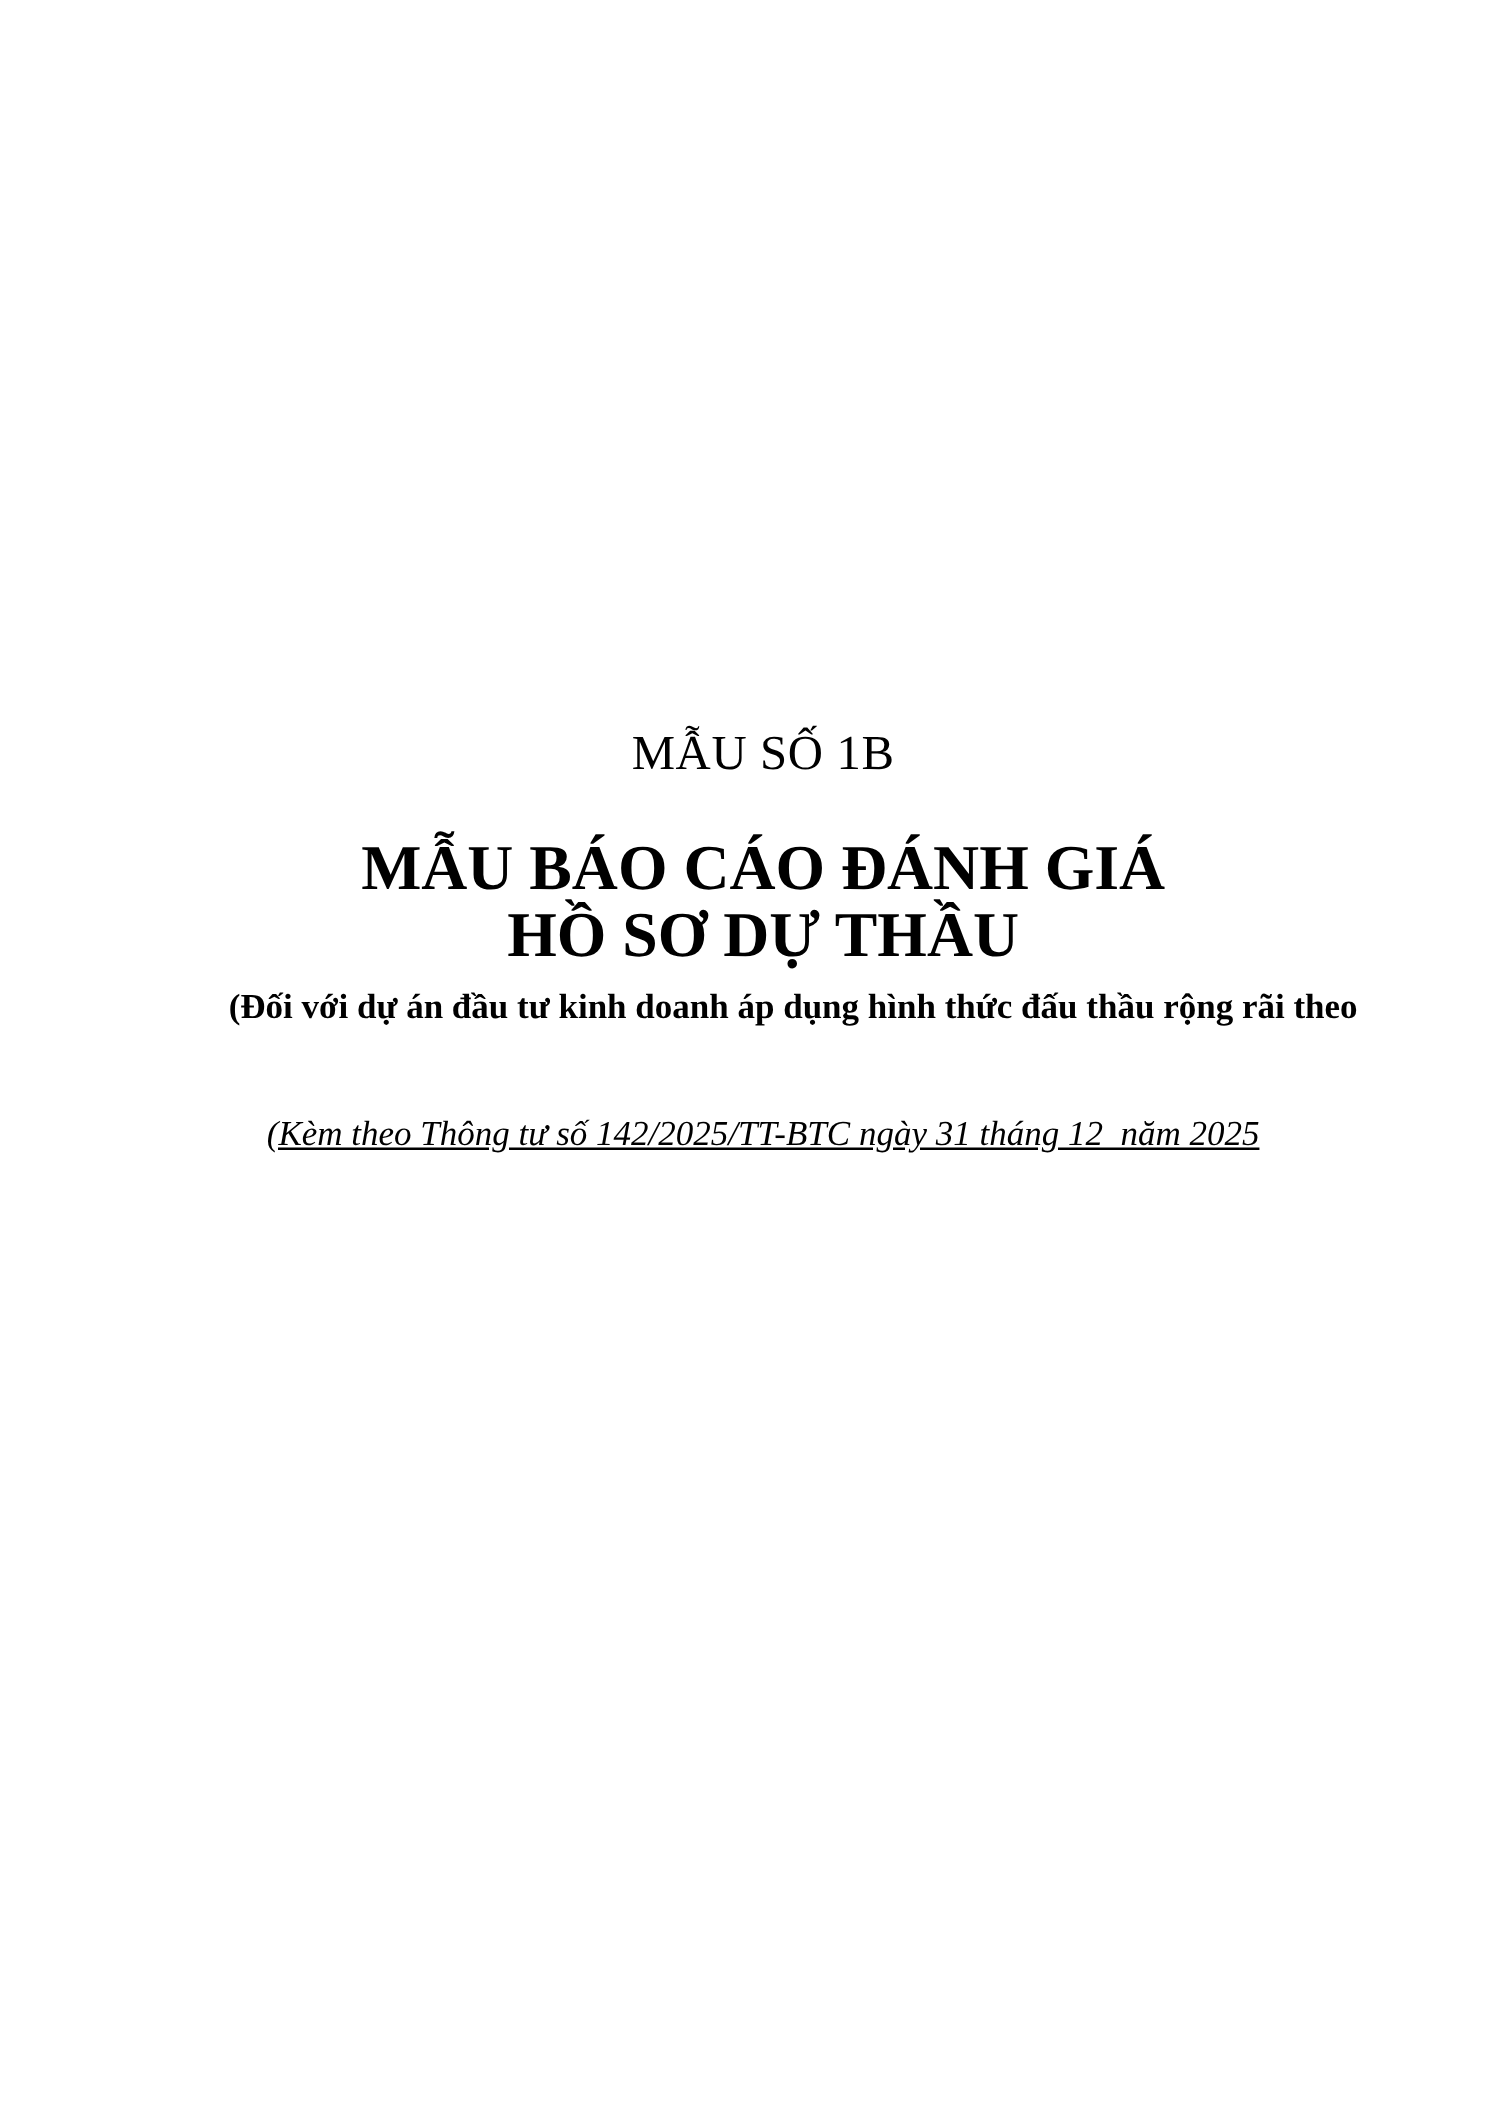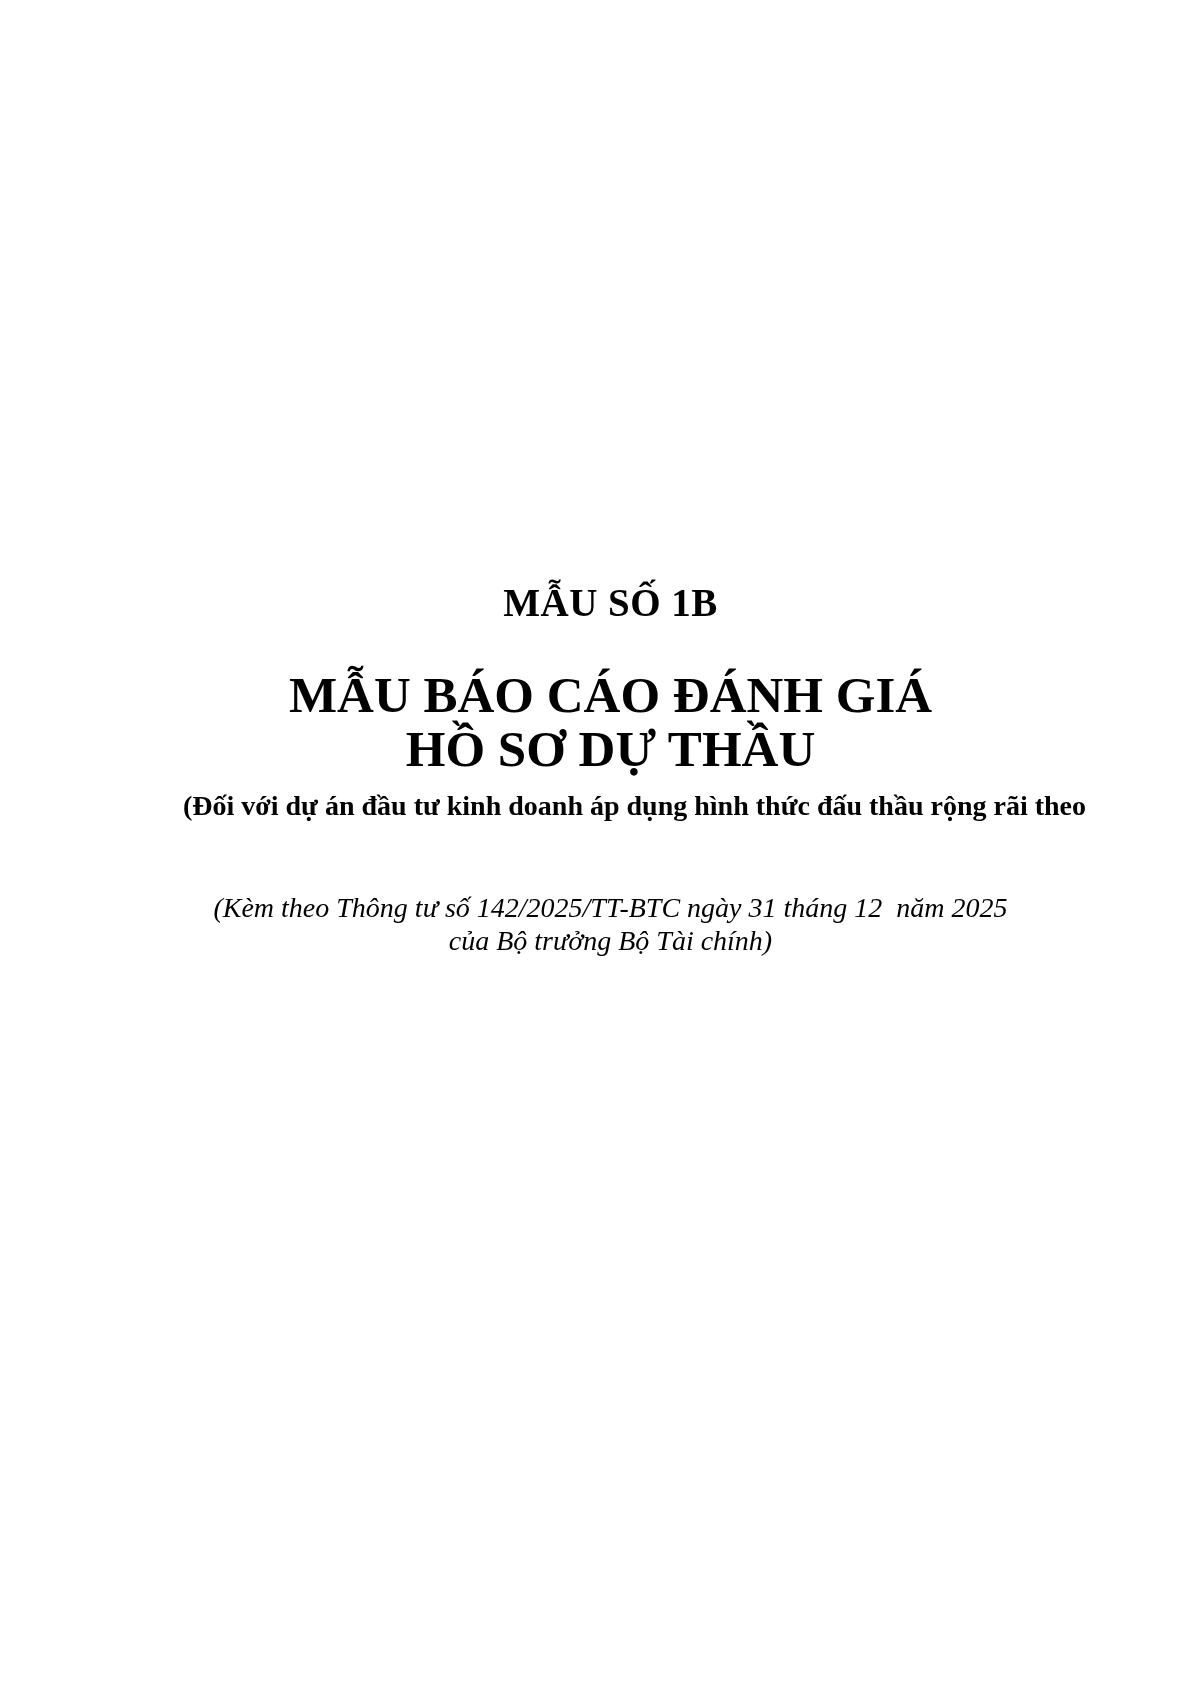--- a/index.html
+++ b/index.html
@@ -23,21 +23,21 @@
     text-align: center;
     color: #000000;
   }
   .form-number {
     position: absolute;
     left: 0;
     width: 100%;
     top: 583px;
     font-size: 39px;
     line-height: 1;
-    font-weight: bold;
+    font-weight: normal;
     letter-spacing: 0.5px;
   }
   .doc-title {
     position: absolute;
     left: 0;
     width: 100%;
     top: 668px;
     font-size: 51px;
     line-height: 54px;
     font-weight: bold;
@@ -55,38 +55,37 @@
   .issuance-note {
     position: absolute;
     left: 0;
     width: 100%;
     top: 891px;
     font-size: 28px;
     line-height: 33px;
     font-style: italic;
     font-weight: normal;
   }
-  .pre { white-space: pre-wrap; }
+  .pre { white-space: pre-wrap; text-decoration: underline; }
 </style>
 </head>
 <body>
 
 <div class="page">
   <div class="doc-content">
 
     <div class="form-number">MẪU SỐ 1B</div>
 
     <div class="doc-title">
       <div>MẪU BÁO CÁO ĐÁNH GIÁ</div>
       <div>HỒ SƠ DỰ THẦU</div>
     </div>
 
     <div class="applicability-note">
       <div>(Đối với dự án đầu tư kinh doanh áp dụng hình thức đấu thầu rộng rãi theo</div>
     </div>
 
     <div class="issuance-note">
       <div class="pre">(Kèm theo Thông tư số 142/2025/TT-BTC ngày 31 tháng 12  năm 2025</div>
-      <div>của Bộ trưởng Bộ Tài chính)</div>
     </div>
 
   </div>
 </div>
 
 </body></html>

